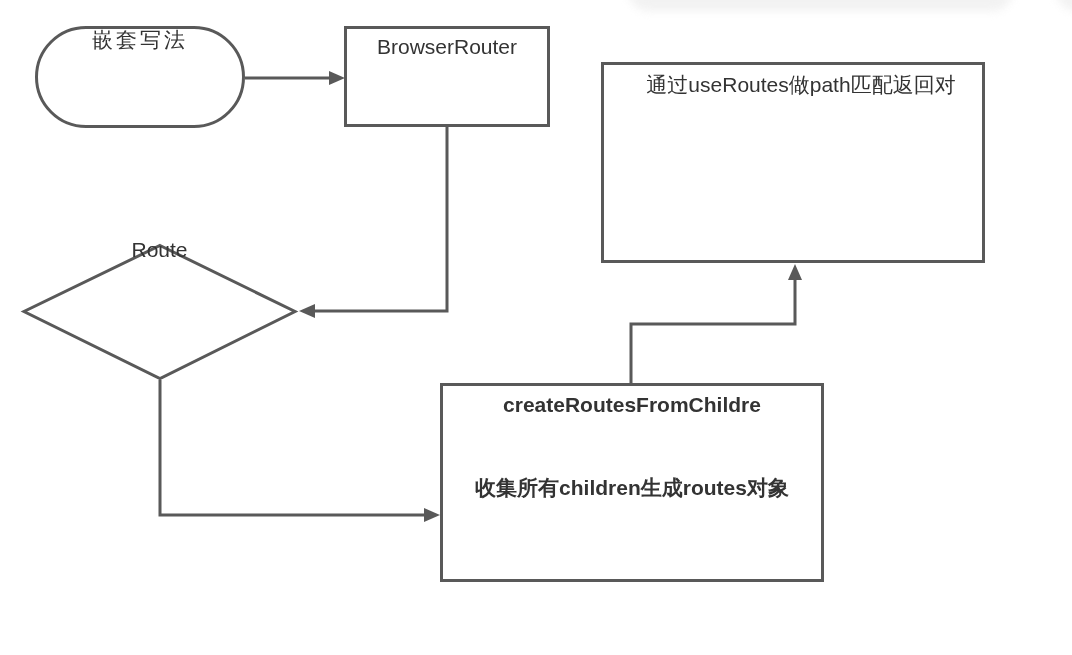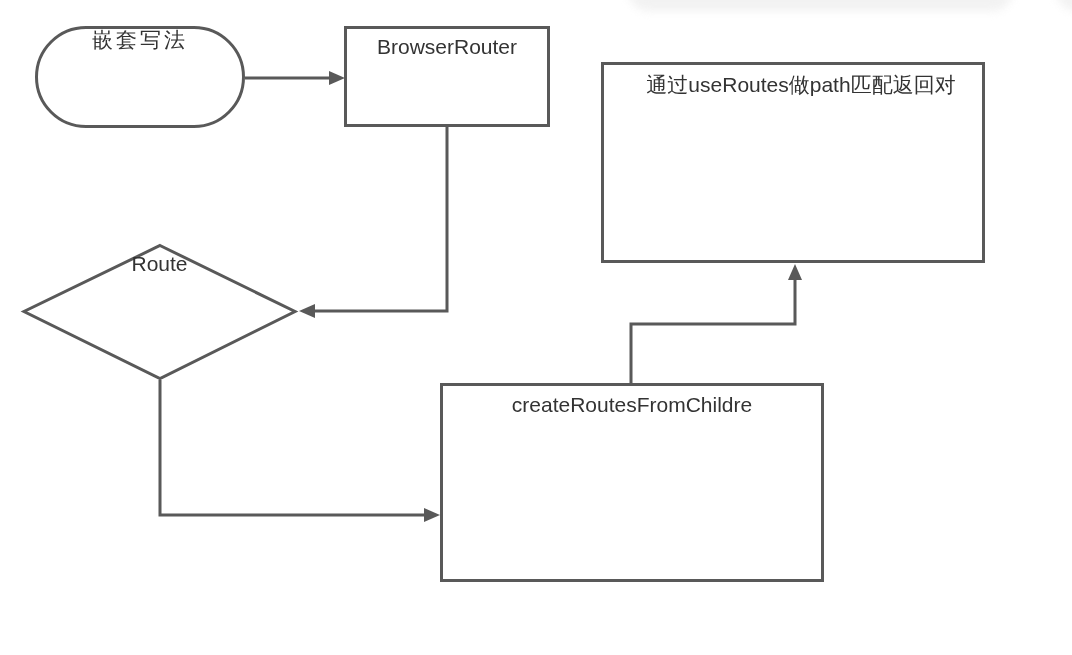--- a/index.html
+++ b/index.html
@@ -36,22 +36,22 @@
   .node-label .line {
     display: block;
     width: 100%;
     text-align: center;
   }
   #label-start { left: 35px; top: 26px; width: 210px; height: 116px; letter-spacing: 3px; }
   #label-browser-router { left: 344px; top: 26px; width: 206px; height: 101px; }
   #label-browser-router .line { line-height: 42px; }
   #label-use-routes { left: 601px; top: 62px; width: 384px; height: 201px; }
   #label-use-routes .line { line-height: 46px; margin-left: 16px; }
-  #label-route { left: 22px; top: 252px; width: 275px; height: 136px; }
-  #label-create-routes { left: 440px; top: 383px; width: 384px; height: 199px; }
+  #label-route { left: 22px; top: 238px; width: 275px; height: 136px; }
+  #label-create-routes { left: 440px; top: 383px; width: 384px; height: 199px; font-weight: bold; }
   #label-create-routes .line { line-height: 43px; }
   .toolbar-remnant {
     position: absolute;
     height: 42px;
     top: -31px;
     border-radius: 21px;
     background: #eeeeee;
     filter: blur(4px);
     opacity: 0.75;
   }
@@ -102,15 +102,16 @@
   <div id="label-use-routes" class="node-label">
     <span class="line">通过useRoutes做path匹配返回对</span>
   </div>
 
   <div id="label-route" class="node-label">
     <span class="line">Route</span>
   </div>
 
   <div id="label-create-routes" class="node-label">
     <span class="line">createRoutesFromChildre</span>
+    <span class="line">收集所有children生成routes对象</span>
   </div>
 
 </div>
 
 </body></html>

